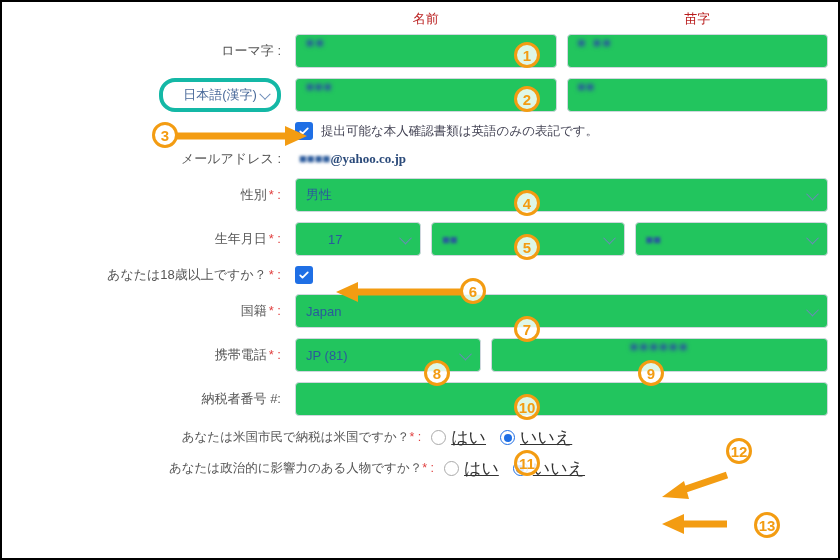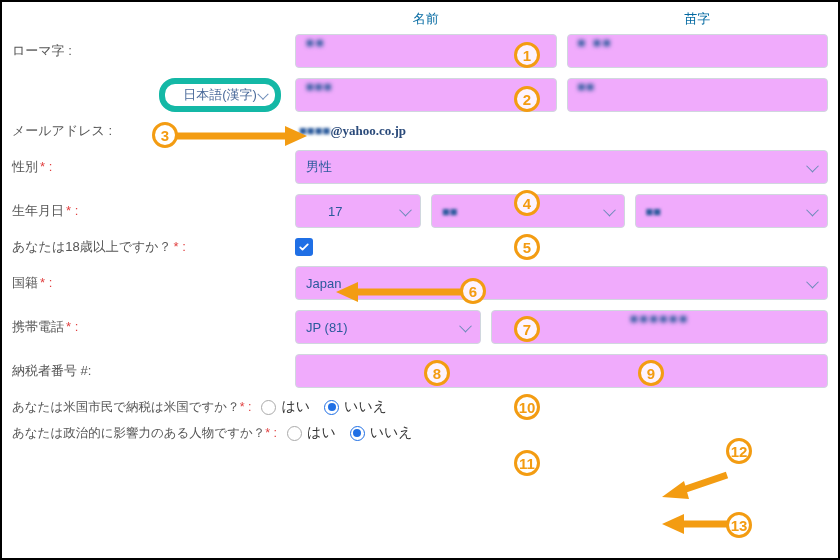--- a/index.html
+++ b/index.html
@@ -1,39 +1,39 @@
 <!DOCTYPE html>
 <html><head>
 <meta charset="utf-8">
 <style>
   * { box-sizing: border-box; margin: 0; padding: 0; }
   body { font-family: -apple-system, "Meiryo", sans-serif; font-size: 13px; color: #333; background: #000; }
   .frame { width: 840px; height: 560px; margin: 0 auto; background: #fff; border: 2px solid #000; position: relative; overflow: hidden; }
   .content { position: absolute; left: 10px; right: 10px; top: 8px; }
   .row { display: flex; align-items: center; margin-bottom: 10px; }
-  .label { width: 283px; padding-right: 14px; font-size: 13px; color: #555; position: relative; }
+  .label { width: 283px; text-align: right; padding-right: 14px; font-size: 13px; color: #555; position: relative; }
   .label .req { color: #e04040; margin-left: 2px; }
   .fields { flex: 1; display: flex; gap: 10px; position: relative; }
-  .ipt, .sel { height: 34px; border: 1px solid #d0d7de; border-radius: 4px; padding: 0 10px; font-size: 13px; color: #2a5a9c; background: #f0abfc; }
+  .ipt, .sel { height: 34px; border: 1px solid #d0d7de; border-radius: 4px; padding: 0 10px; font-size: 13px; color: #2a5a9c; background: #22c55e; }
   .ipt { flex: 1; }
   .sel { flex: 1; position: relative; display: flex; align-items: center; cursor: pointer; }
   .sel::after { content: ""; position: absolute; right: 10px; top: 50%; width: 8px; height: 8px; border-right: 1.5px solid #6b8bb8; border-bottom: 1.5px solid #6b8bb8; transform: translateY(-60%) rotate(45deg); }
-  .miniSel { width: 122px; height: 34px; border: 6px solid #14b8a6; border-radius: 16px; display: flex; align-items: center; justify-content: center; color: #4a6a9a; font-size: 13px; position: relative; cursor: pointer; }
+  .miniSel { width: 122px; height: 34px; border: 4px solid #14b8a6; border-radius: 16px; display: flex; align-items: center; justify-content: center; color: #4a6a9a; font-size: 13px; position: relative; cursor: pointer; }
   .miniSel::after { content: ""; position: absolute; right: 8px; top: 50%; width: 7px; height: 7px; border-right: 1.5px solid #6b8bb8; border-bottom: 1.5px solid #6b8bb8; transform: translateY(-60%) rotate(45deg); }
   .chk { width: 18px; height: 18px; border-radius: 3px; background: #1f6fe5; display: inline-flex; align-items: center; justify-content: center; cursor: pointer; }
   .chk svg { width: 12px; height: 12px; }
   .chkLine { display: flex; align-items: center; gap: 8px; font-size: 12.5px; color: #445; }
   .headerRow { display: flex; margin-left: 283px; gap: 10px; margin-bottom: 6px; }
-  .headerRow div { flex: 1; text-align: center; font-size: 13px; color: #0369a1; }
+  .headerRow div { flex: 1; text-align: center; font-size: 13px; color: #b91c1c; }
   .static { font-size: 13px; color: #2a4a7a; font-weight: 600; padding-left: 4px; font-family: Liberation Serif, serif; }
-  .radioRow { display: flex; align-items: center; justify-content: flex-start; margin-top: 8px; margin-right: 86px; position: relative; }
+  .radioRow { display: flex; align-items: center; justify-content: center; margin-top: 8px; margin-right: 86px; position: relative; }
   .radioRow .q { font-size: 12.5px; color: #555; margin-right: 10px; }
   .radioRow .req { color: #e04040; }
   .radioGroup { display: flex; align-items: center; gap: 14px; }
-  .radio { display: flex; align-items: center; gap: 5px; cursor: pointer; font-size: 14px; }
+  .radio { display: flex; align-items: center; gap: 5px; cursor: pointer; font-size: 17px; text-decoration: underline; }
   .rcirc { width: 15px; height: 15px; border: 1.5px solid #aaa; border-radius: 50%; display: inline-flex; align-items: center; justify-content: center; }
   .rcirc.on { border-color: #1f6fe5; }
   .rcirc.on::after { content: ""; width: 8px; height: 8px; border-radius: 50%; background: #1f6fe5; }
   .blurA { filter: blur(2px); letter-spacing: 2px; font-weight: 700; color: #2a5a9c; }
   .blurB { filter: blur(2px); letter-spacing: 1px; font-weight: 700; color: #2a5a9c; }
   .blurSm { filter: blur(1.5px); font-weight: 700; color: #2a5a9c; }
   
   .badge { position: absolute; width: 26px; height: 26px; border: 3px solid #f39c12; border-radius: 50%; color: #f39c12; font-weight: 900; font-size: 15px; display: flex; align-items: center; justify-content: center; background: rgba(255,255,255,0.85); z-index: 20; pointer-events: none; }
   
   .arrow { position: absolute; z-index: 18; pointer-events: none; }
@@ -62,20 +62,33 @@
       <div class="miniSel">
             <span>日本語(漢字)</span>
           </div>
     </div>
     <div class="fields">
       <div class="ipt"><span class="blurB">■■■</span></div>
       <div class="ipt"><span class="blurB">■■</span></div>
     </div>
   </div>
 
+  <div class="row">
+    <div class="label"></div>
+    <div class="fields">
+      <div class="chkLine">
+        <span class="chk">
+          <svg viewBox="0 0 16 16">
+                <path d="M3 8.5l3 3 7-7" stroke="#fff" stroke-width="2.4" fill="none" stroke-linecap="round" stroke-linejoin="round"></path>
+              </svg>
+        </span>
+        <span>提出可能な本人確認書類は英語のみの表記です。</span>
+      </div>
+    </div>
+  </div>
 
   <div class="row">
     <div class="label">メールアドレス :</div>
     <div class="fields">
       <span class="static">
         <span class="blurSm">■■■■</span><span>@yahoo.co.jp</span>
       </span>
     </div>
   </div>
 
@@ -176,21 +189,21 @@
 <div class="badge" style="left:150px; top:120px;">3</div>
 <div class="badge" style="left:512px; top:188px;">4</div>
 <div class="badge" style="left:512px; top:232px;">5</div>
 <div class="badge" style="left:458px; top:276px;">6</div>
 <div class="badge" style="left:512px; top:314px;">7</div>
 <div class="badge" style="left:422px; top:358px;">8</div>
 <div class="badge" style="left:636px; top:358px;">9</div>
 <div class="badge" style="left:512px; top:392px;">10</div>
 <div class="badge" style="left:512px; top:448px;">11</div>
 <div class="badge" style="left:724px; top:436px;">12</div>
-<div class="badge" style="left:724px; top:510px;">13</div>
+<div class="badge" style="left:752px; top:510px;">13</div>
 
 <svg class="arrow" style="left:175px; top:122px; width:130px; height:24px;">
   <line x1="0" y1="12" x2="110" y2="12" stroke="#f39c12" stroke-width="7"></line>
   <polygon points="108,2 130,12 108,22" fill="#f39c12"></polygon>
 </svg>
 <svg class="arrow" style="left:334px; top:278px; width:126px; height:24px;">
   <line x1="126" y1="12" x2="20" y2="12" stroke="#f39c12" stroke-width="7"></line>
   <polygon points="22,2 0,12 22,22" fill="#f39c12"></polygon>
 </svg>
 <svg class="arrow" style="left:660px; top:465px; width:70px; height:32px;">

